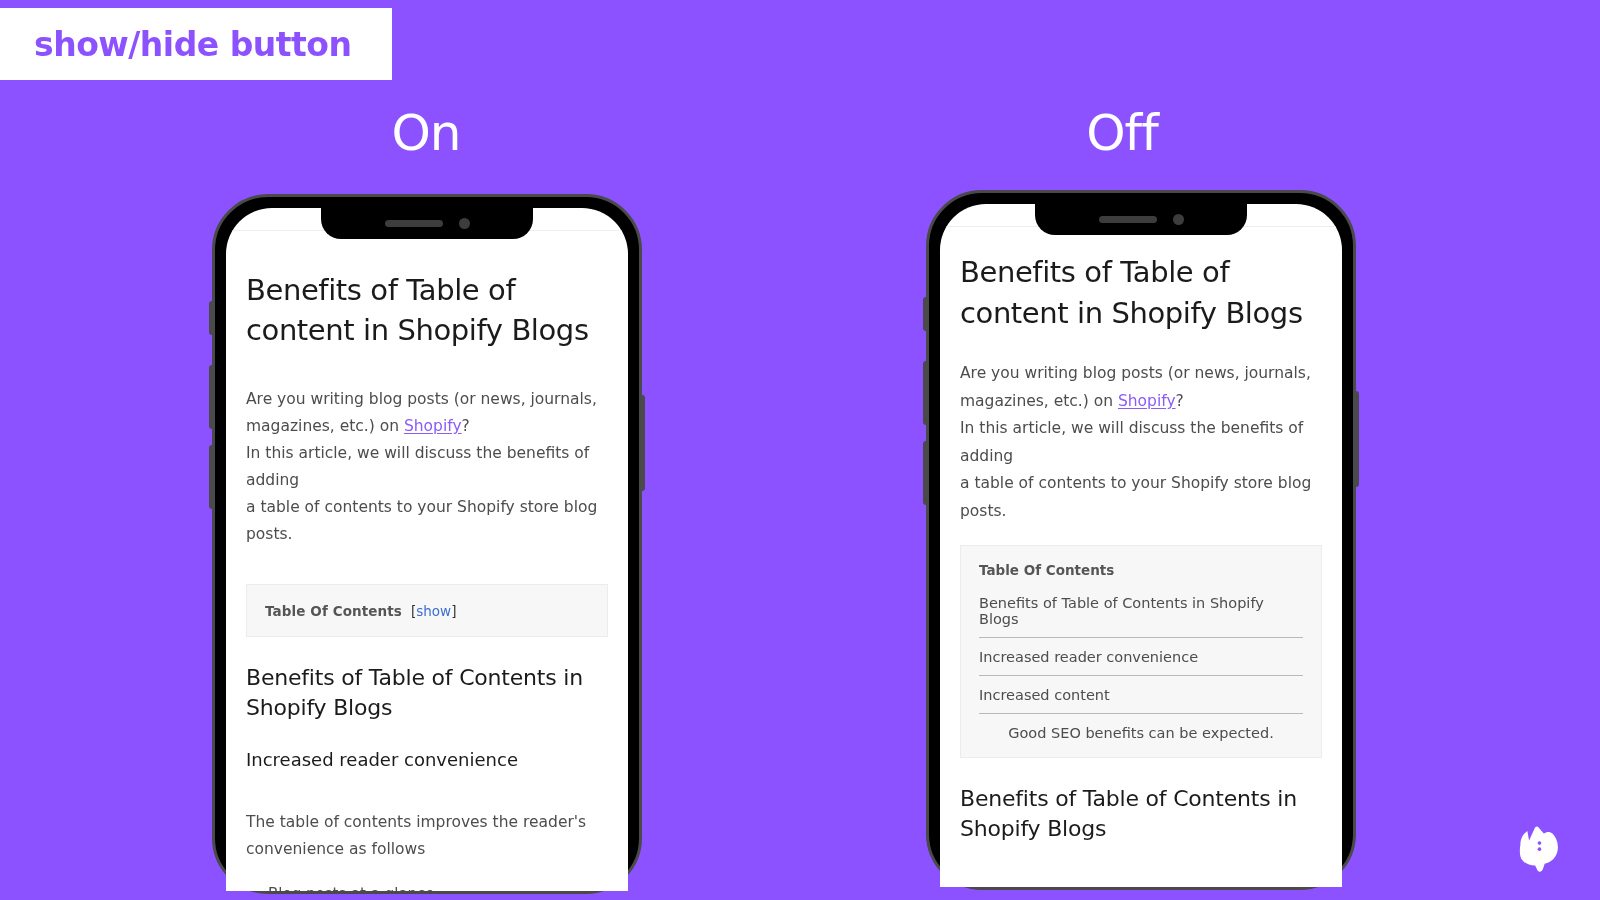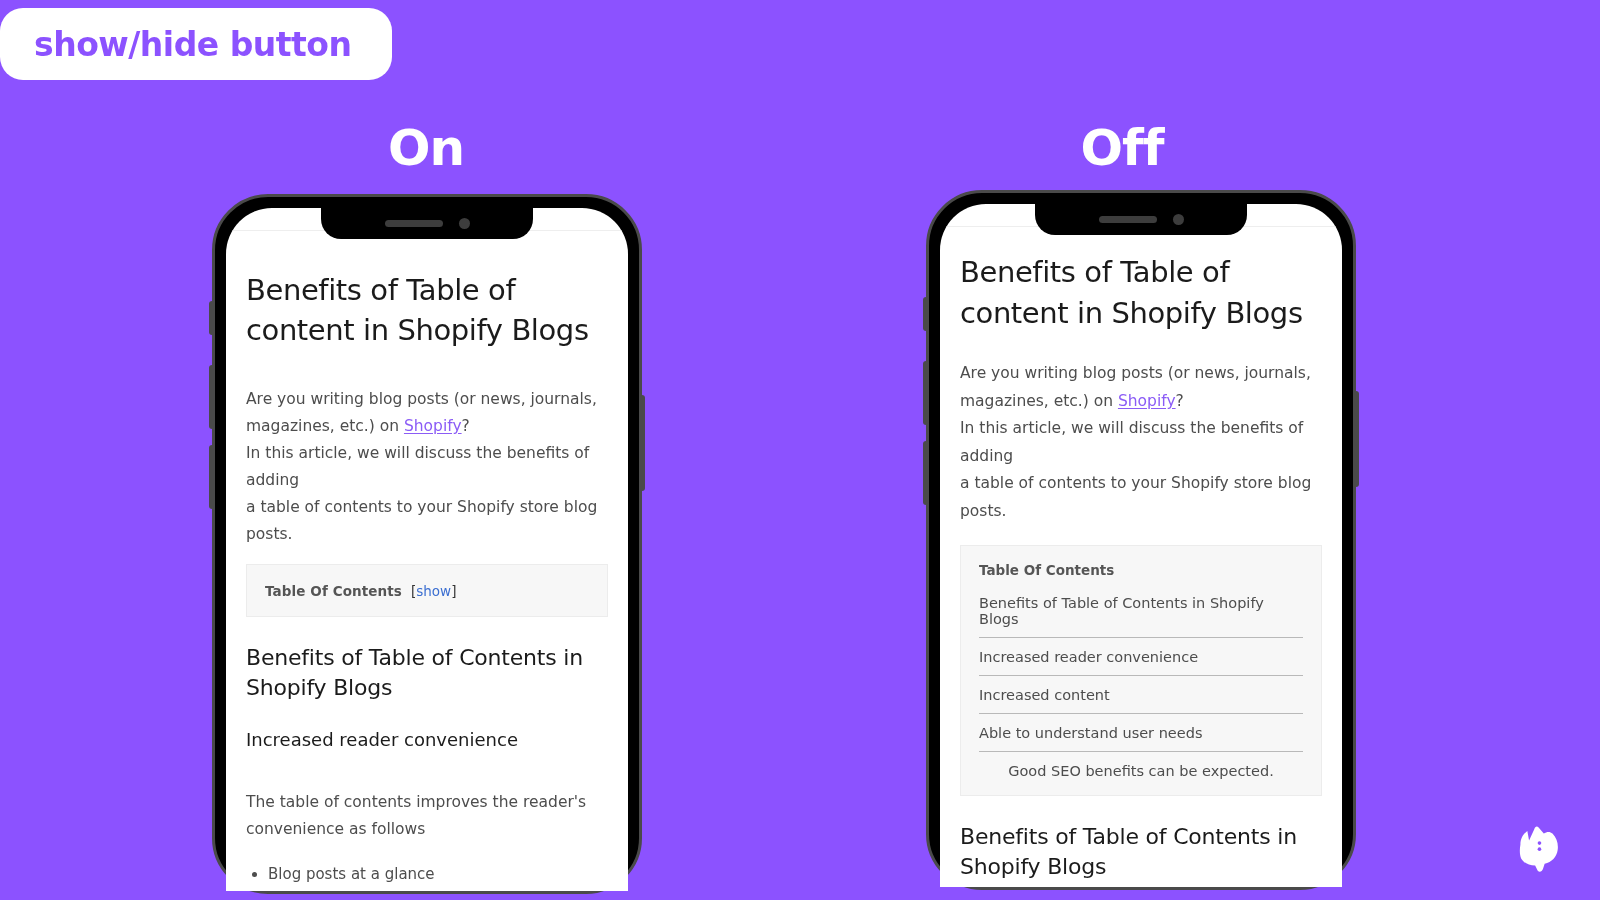--- a/index.html
+++ b/index.html
@@ -17,42 +17,40 @@
   .title-banner {
     position: absolute;
     left: 0;
     top: 8px;
     width: 392px;
     height: 72px;
     background: #ffffff;
     display: flex;
     align-items: center;
     padding-left: 34px;
-    border-radius: 23px;
   }
   .title-banner-text {
     font-size: 33px;
     font-weight: bold;
     color: #8c52ff;
     letter-spacing: -0.5px;
     font-family: "DejaVu Sans", sans-serif;
   }
 
   
   .col-label {
     position: absolute;
     top: 104px;
     width: 300px;
     text-align: center;
     color: #ffffff;
     font-size: 50px;
-    font-weight: bold;
+    font-weight: normal;
     letter-spacing: -1px;
     font-family: "DejaVu Sans", sans-serif;
-    margin-top: 15px;
   }
   .col-label.on  { left: 276px; }
   .col-label.off { left: 972px; }
 
   
   .phone {
     position: absolute;
     width: 430px;
     height: 700px;
     background: #000000;
@@ -149,21 +147,21 @@
   .lead-line { display: block; }
 
   a.inline-link {
     color: #8b5cf6;
     text-decoration: underline;
     text-underline-offset: 2px;
   }
 
   
   .toc-collapsed {
-    margin-top: 16px;
+    margin-top: 36px;
     background: #f7f7f7;
     border: 1px solid #ececec;
     padding: 16px 18px;
   }
   .toc-collapsed-title {
     font-size: 13.5px;
     font-weight: bold;
     color: #555555;
     letter-spacing: 0.1px;
   }
@@ -314,21 +312,20 @@
         <span class="lead-line">In this article, we will discuss the benefits of adding</span>
         <span class="lead-line">a table of contents to your Shopify store blog posts.</span>
       </p>
 
       <div class="toc-expanded">
         <div class="toc-expanded-title">Table Of Contents</div>
         <ul class="toc-list">
           <li>Benefits of Table of Contents in Shopify Blogs</li>
           <li>Increased reader convenience</li>
           <li>Increased content</li>
-          <li>Able to understand user needs</li>
           <li>Good SEO benefits can be expected.</li>
         </ul>
       </div>
 
       <h2 class="section-head">Benefits of Table of Contents in Shopify Blogs</h2>
     </div>
   </div>
 </div>
 
 <svg class="dog-logo" viewBox="0 0 64 60">

